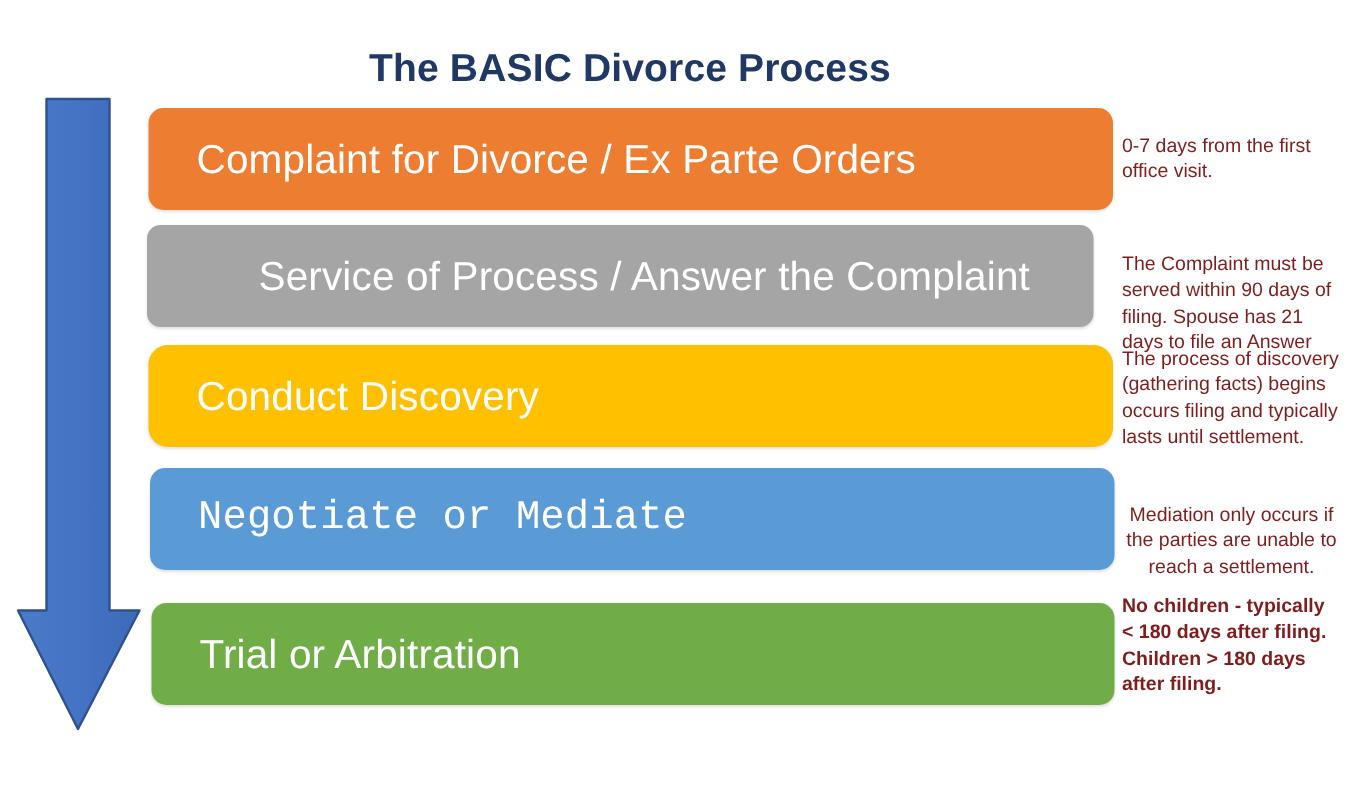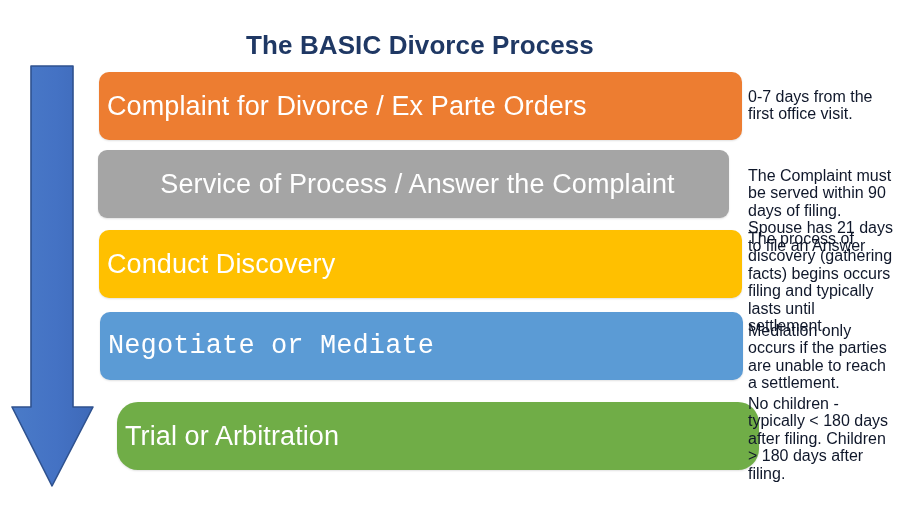--- a/index.html
+++ b/index.html
@@ -56,61 +56,61 @@
 
   .stage-box {
     position: absolute;
     left: 99px;
     top: 0;
     height: 68px;
     border-radius: 10px;
     box-sizing: border-box;
     display: flex;
     align-items: center;
-    padding-left: 8px;
+    padding-left: 32px;
     box-shadow: 0 1px 2px rgba(0,0,0,0.12);
   }
 
   .stage-label {
     color: #ffffff;
     font-size: 27px;
     line-height: 30px;
     letter-spacing: 0.1px;
     white-space: nowrap;
   }
 
   .stage-note {
     position: absolute;
     left: 748px;
     width: 146px;
-    color: #0f172a;
-    font-size: 16px;
+    color: #7f1d1d;
+    font-size: 13px;
     line-height: 17.4px;
   }
 
   
   #row-0 { top: 72px; }
   #row-0 .stage-box { left: 99px; width: 643px; }
   #row-0 .stage-note { top: 16px; }
 
   #row-1 { top: 150px; }
   #row-1 .stage-box { left: 98px; width: 631px; border-radius: 9px; justify-content: center; }
   #row-1 .stage-note { top: 17px; }
 
   #row-2 { top: 230px; }
-  #row-2 .stage-box { left: 99px; width: 643px; }
+  #row-2 .stage-box { left: 99px; width: 643px; border-radius: 13px; }
   #row-2 .stage-note { top: 0px; }
 
   #row-3 { top: 312px; }
   #row-3 .stage-box { left: 100px; width: 643px; font-family: Liberation Mono, monospace; }
-  #row-3 .stage-note { top: 10px; }
+  #row-3 .stage-note { top: 22px; text-align: center; }
 
   #row-4 { top: 402px; }
-  #row-4 .stage-box { left: 117px; width: 642px; border-radius: 21px; }
-  #row-4 .stage-note { top: -7px; }
+  #row-4 .stage-box { left: 101px; width: 642px; }
+  #row-4 .stage-note { top: -7px; font-weight: bold; }
 </style>
 </head>
 <body>
 
 <div id="canvas">
 
   <div id="title">The BASIC Divorce Process</div>
 
   <div id="arrow">
     <svg width="86" height="430" viewBox="0 0 86 430" xmlns="http://www.w3.org/2000/svg">

